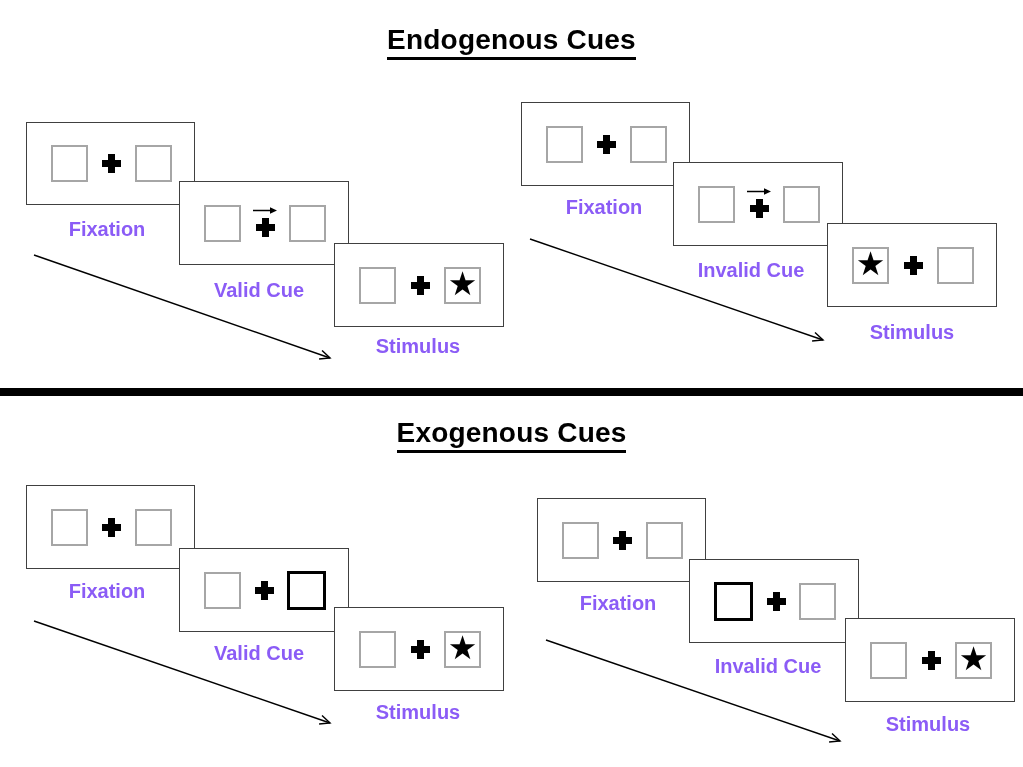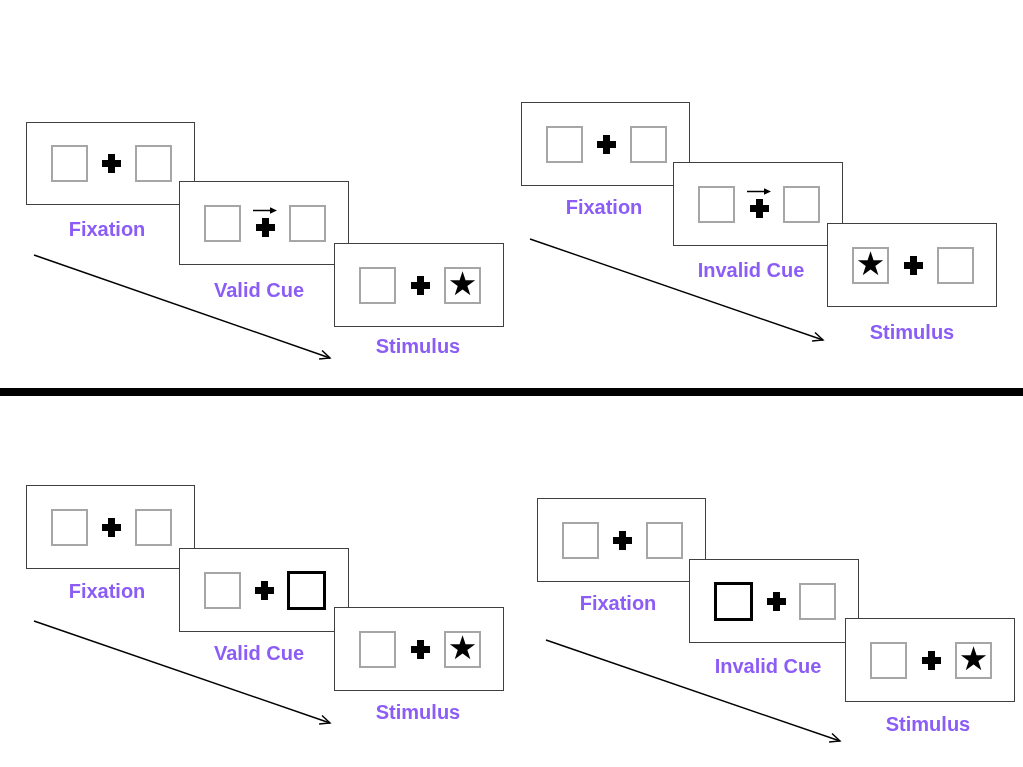--- a/index.html
+++ b/index.html
@@ -54,21 +54,27 @@
       <marker id="ah" markerWidth="14" markerHeight="12" refX="11" refY="5" orient="auto" markerUnits="userSpaceOnUse">
         <path d="M1,0.5 L11,5 L1,9.5" fill="none" stroke="#000" stroke-width="1.4"></path>
       </marker>
     </defs>
     <line x1="34" y1="255" x2="330" y2="358" stroke="#000" stroke-width="1.4" marker-end="url(#ah)"></line>
     <line x1="530" y1="239" x2="823" y2="340" stroke="#000" stroke-width="1.4" marker-end="url(#ah)"></line>
     <line x1="34" y1="621" x2="330" y2="723" stroke="#000" stroke-width="1.4" marker-end="url(#ah)"></line>
     <line x1="546" y1="640" x2="840" y2="741" stroke="#000" stroke-width="1.4" marker-end="url(#ah)"></line>
   </svg>
 
+  <div class="section-title" style="top:24px;">
+    <span class="underline">Endogenous Cues</span>
+  </div>
   <div class="divider"></div>
+  <div class="section-title" style="top:417px;">
+    <span class="underline">Exogenous Cues</span>
+  </div>
 
   <div>
     <div class="card" style="left:26px;top:122px;width:169px;height:83px;">
       <span class="box"></span>
       <span class="mid">
           <span class="plus"></span>
         </span>
       <span class="box"></span>
     </div>
     <div class="step-label" style="left:107px;top:218px;">Fixation</div>

